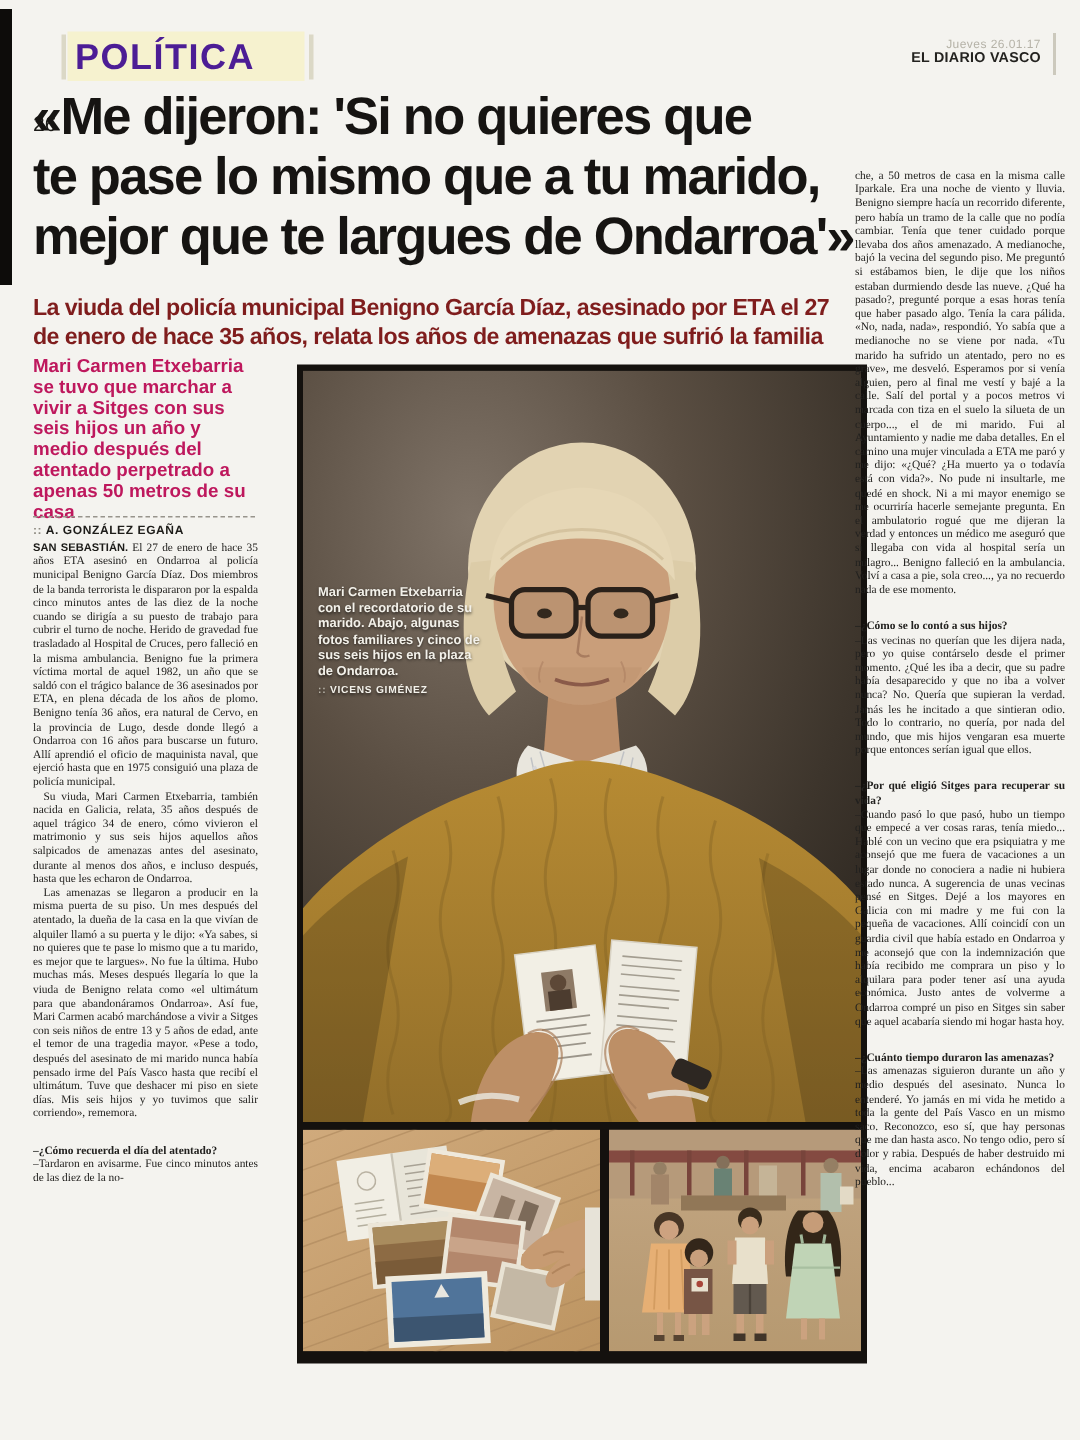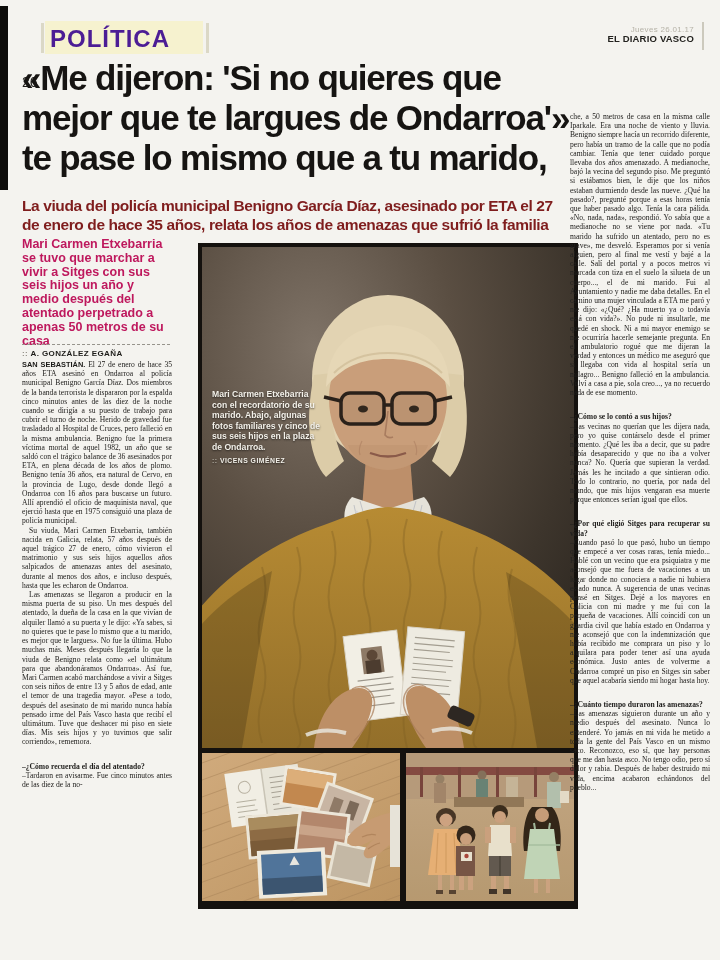--- a/index.html
+++ b/index.html
@@ -68,35 +68,35 @@
   <span class="section">POLÍTICA</span>
   <span class="sbar s2"></span>
   <div class="mast">
     <div class="date">Jueves 26.01.17</div>
     <div class="mastname">EL DIARIO VASCO</div>
   </div>
   <div class="mastrule"></div>
 
   <h1 class="headline">
     <span class="hl">«Me dijeron: 'Si no quieres que</span>
+    <span class="hl">te pase lo mismo que a tu marido,</span>
     <span class="hl">mejor que te largues de Ondarroa'»</span>
-    <span class="hl">te pase lo mismo que a tu marido,</span>
   </h1>
   <h2 class="subhead">
     <span class="shl">La viuda del policía municipal Benigno García Díaz, asesinado por ETA el 27</span>
     <span class="shl">de enero de hace 35 años, relata los años de amenazas que sufrió la familia</span>
   </h2>
 
   <div class="standfirst">Mari Carmen Etxebarria se tuvo que marchar a vivir a Sitges con sus seis hijos un año y medio después del atentado perpetrado a apenas 50 metros de su casa</div>
   <div class="byline-rule"></div>
   <div class="byline"><span class="bp">::</span> <span>A. GONZÁLEZ EGAÑA</span></div>
 
   <div class="col left body-text">
     <p><span class="dateline">SAN SEBASTIÁN.</span> <span>El 27 de enero de hace 35 años ETA asesinó en Ondarroa al policía municipal Benigno García Díaz. Dos miembros de la banda terrorista le dispararon por la espalda cinco minutos antes de las diez de la noche cuando se dirigía a su puesto de trabajo para cubrir el turno de noche. Herido de gravedad fue trasladado al Hospital de Cruces, pero falleció en la misma ambulancia. Benigno fue la primera víctima mortal de aquel 1982, un año que se saldó con el trágico balance de 36 asesinados por ETA, en plena década de los años de plomo. Benigno tenía 36 años, era natural de Cervo, en la provincia de Lugo, desde donde llegó a Ondarroa con 16 años para buscarse un futuro. Allí aprendió el oficio de maquinista naval, que ejerció hasta que en 1975 consiguió una plaza de policía municipal.</span></p>
-    <p class="ind">Su viuda, Mari Carmen Etxebarria, también nacida en Galicia, relata, 57 años después de aquel trágico 27 de enero, cómo vivieron el matrimonio y sus seis hijos aquellos años salpicados de amenazas antes del asesinato, durante al menos dos años, e incluso después, hasta que les echaron de Ondarroa.</p>
+    <p class="ind">Su viuda, Mari Carmen Etxebarria, también nacida en Galicia, relata, 35 años después de aquel trágico 34 de enero, cómo vivieron el matrimonio y sus seis hijos aquellos años salpicados de amenazas antes del asesinato, durante al menos dos años, e incluso después, hasta que les echaron de Ondarroa.</p>
     <p class="ind">Las amenazas se llegaron a producir en la misma puerta de su piso. Un mes después del atentado, la dueña de la casa en la que vivían de alquiler llamó a su puerta y le dijo: «Ya sabes, si no quieres que te pase lo mismo que a tu marido, es mejor que te largues». No fue la última. Hubo muchas más. Meses después llegaría lo que la viuda de Benigno relata como «el ultimátum para que abandonáramos Ondarroa». Así fue, Mari Carmen acabó marchándose a vivir a Sitges con seis niños de entre 13 y 5 años de edad, ante el temor de una tragedia mayor. «Pese a todo, después del asesinato de mi marido nunca había pensado irme del País Vasco hasta que recibí el ultimátum. Tuve que deshacer mi piso en siete días. Mis seis hijos y yo tuvimos que salir corriendo», rememora.</p>
     <p class="q">–¿Cómo recuerda el día del atentado?</p>
     <p>–Tardaron en avisarme. Fue cinco minutos antes de las diez de la no-</p>
   </div>
 
   <div class="photo-block">
     <div class="main-photo">
       <svg viewBox="0 0 372 501" preserveAspectRatio="none">
         <defs>
           <radialGradient id="pbg" cx="30%" cy="20%" r="95%">

